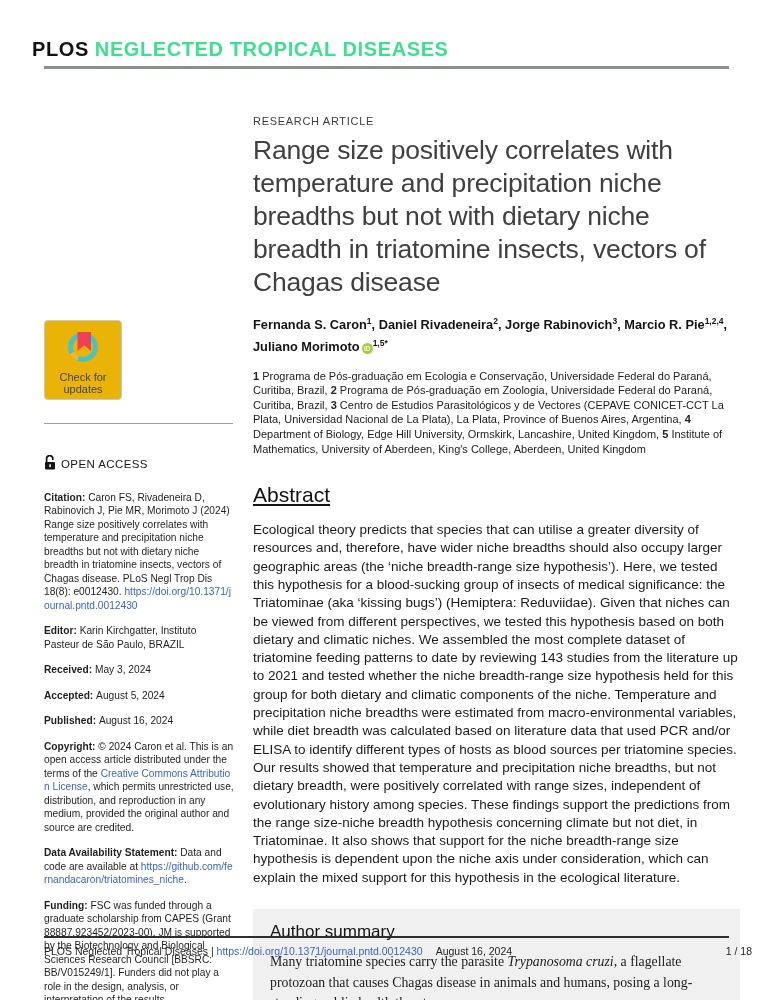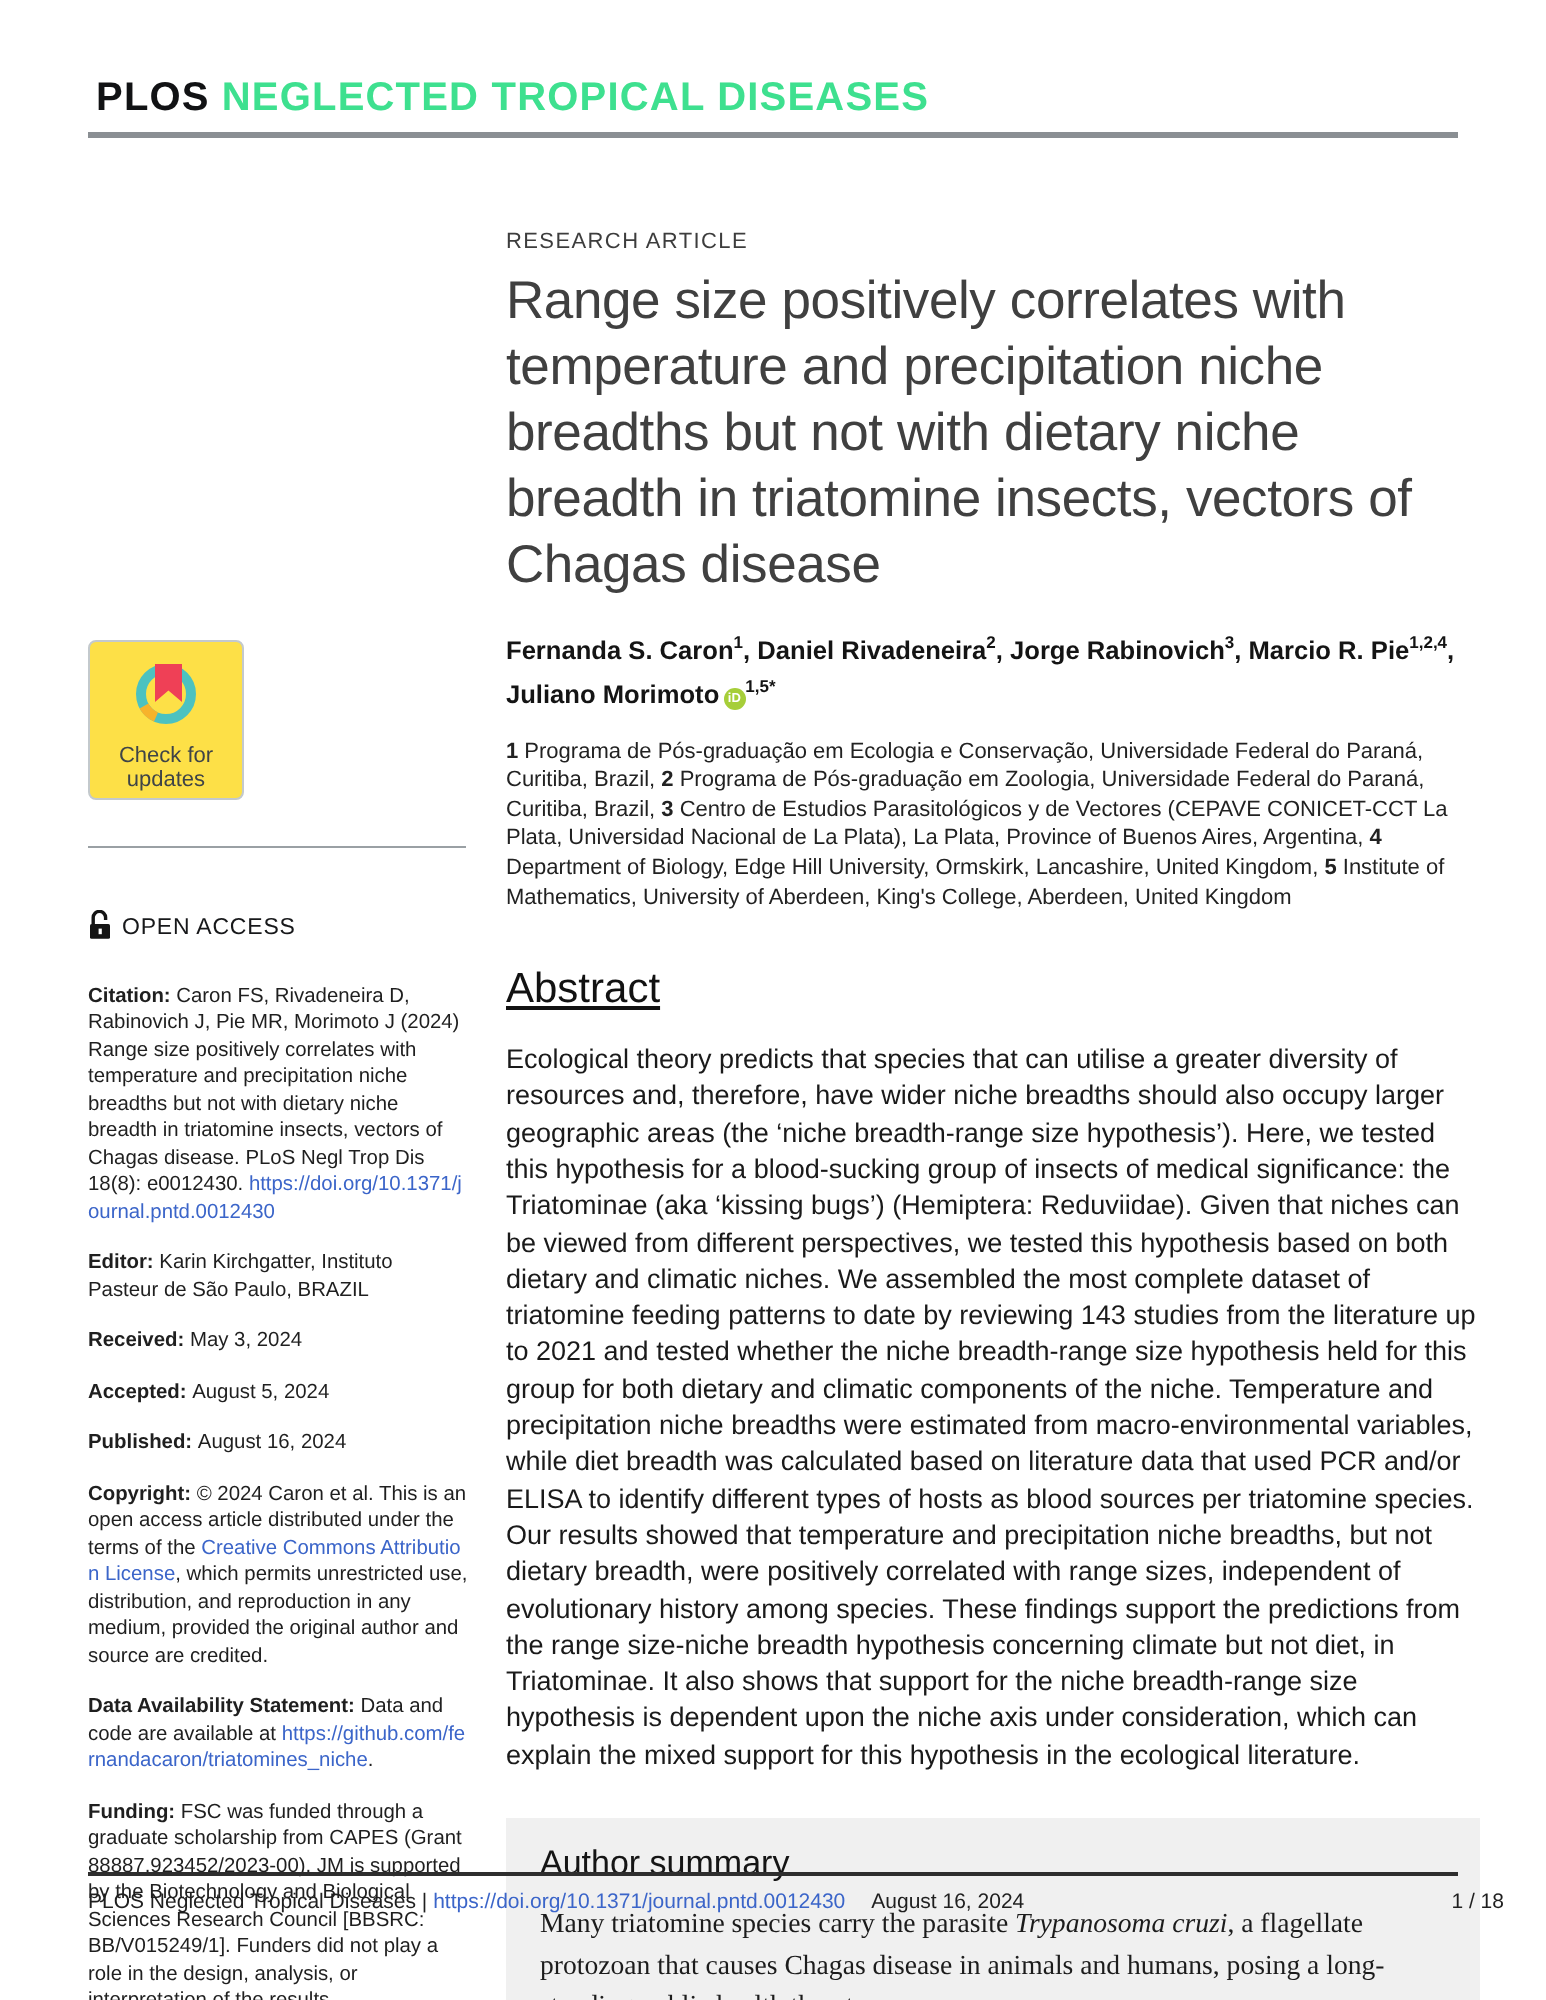--- a/index.html
+++ b/index.html
@@ -1,27 +1,27 @@
 <!DOCTYPE html>
 <html><head>
 <meta charset="utf-8">
 <style>
   * { margin:0; padding:0; box-sizing:border-box; }
   html,body { width:773px; height:1000px; background:#ffffff; font-family:"Liberation Sans",sans-serif; color:#1d1d1d; }
   body { position:relative; overflow:hidden; }
 
   
-  .masthead { position:absolute; left:48px; top:38px; font-size:20px; font-weight:700; letter-spacing:0.6px; white-space:nowrap; }
+  .masthead { position:absolute; left:32px; top:38px; font-size:20px; font-weight:700; letter-spacing:0.6px; white-space:nowrap; }
   .masthead .brand { color:#111214; }
   .masthead .journal { color:#3ee08f; margin-left:6px; }
   .masthead-rule { position:absolute; left:44px; top:66px; width:685px; height:3px; background:#8a8f93; }
 
   
   .sidebar { position:absolute; left:44px; top:320px; width:190px; font-size:10.2px; line-height:13.5px; color:#1f1f1f; }
-  .update-badge { width:78px; height:80px; border:1px solid #c3c9cd; border-radius:4px; background:#fde047; display:flex; flex-direction:column; align-items:center; padding-top:6px; cursor:pointer; }
+  .update-badge { width:78px; height:80px; border:1px solid #c3c9cd; border-radius:4px; background:#eab308; display:flex; flex-direction:column; align-items:center; padding-top:6px; cursor:pointer; }
   .update-badge .badge-text { font-size:11px; line-height:12.5px; color:#3f4447; text-align:center; margin-top:2px; }
   .sidebar-divider { margin-top:23px; height:1px; background:#9aa0a4; width:189px; }
   .open-access { margin-top:31px; display:flex; align-items:center; gap:5px; font-size:11.5px; letter-spacing:0.4px; color:#17181a; }
   .side-para { margin-top:12px; }
   .side-para b { font-weight:700; }
   a.lnk { color:#3b65c9; text-decoration:none; word-break:break-all; }
   .citation-block { margin-top:17px; }
 
   
   .main { position:absolute; left:253px; top:115px; width:487px; }

